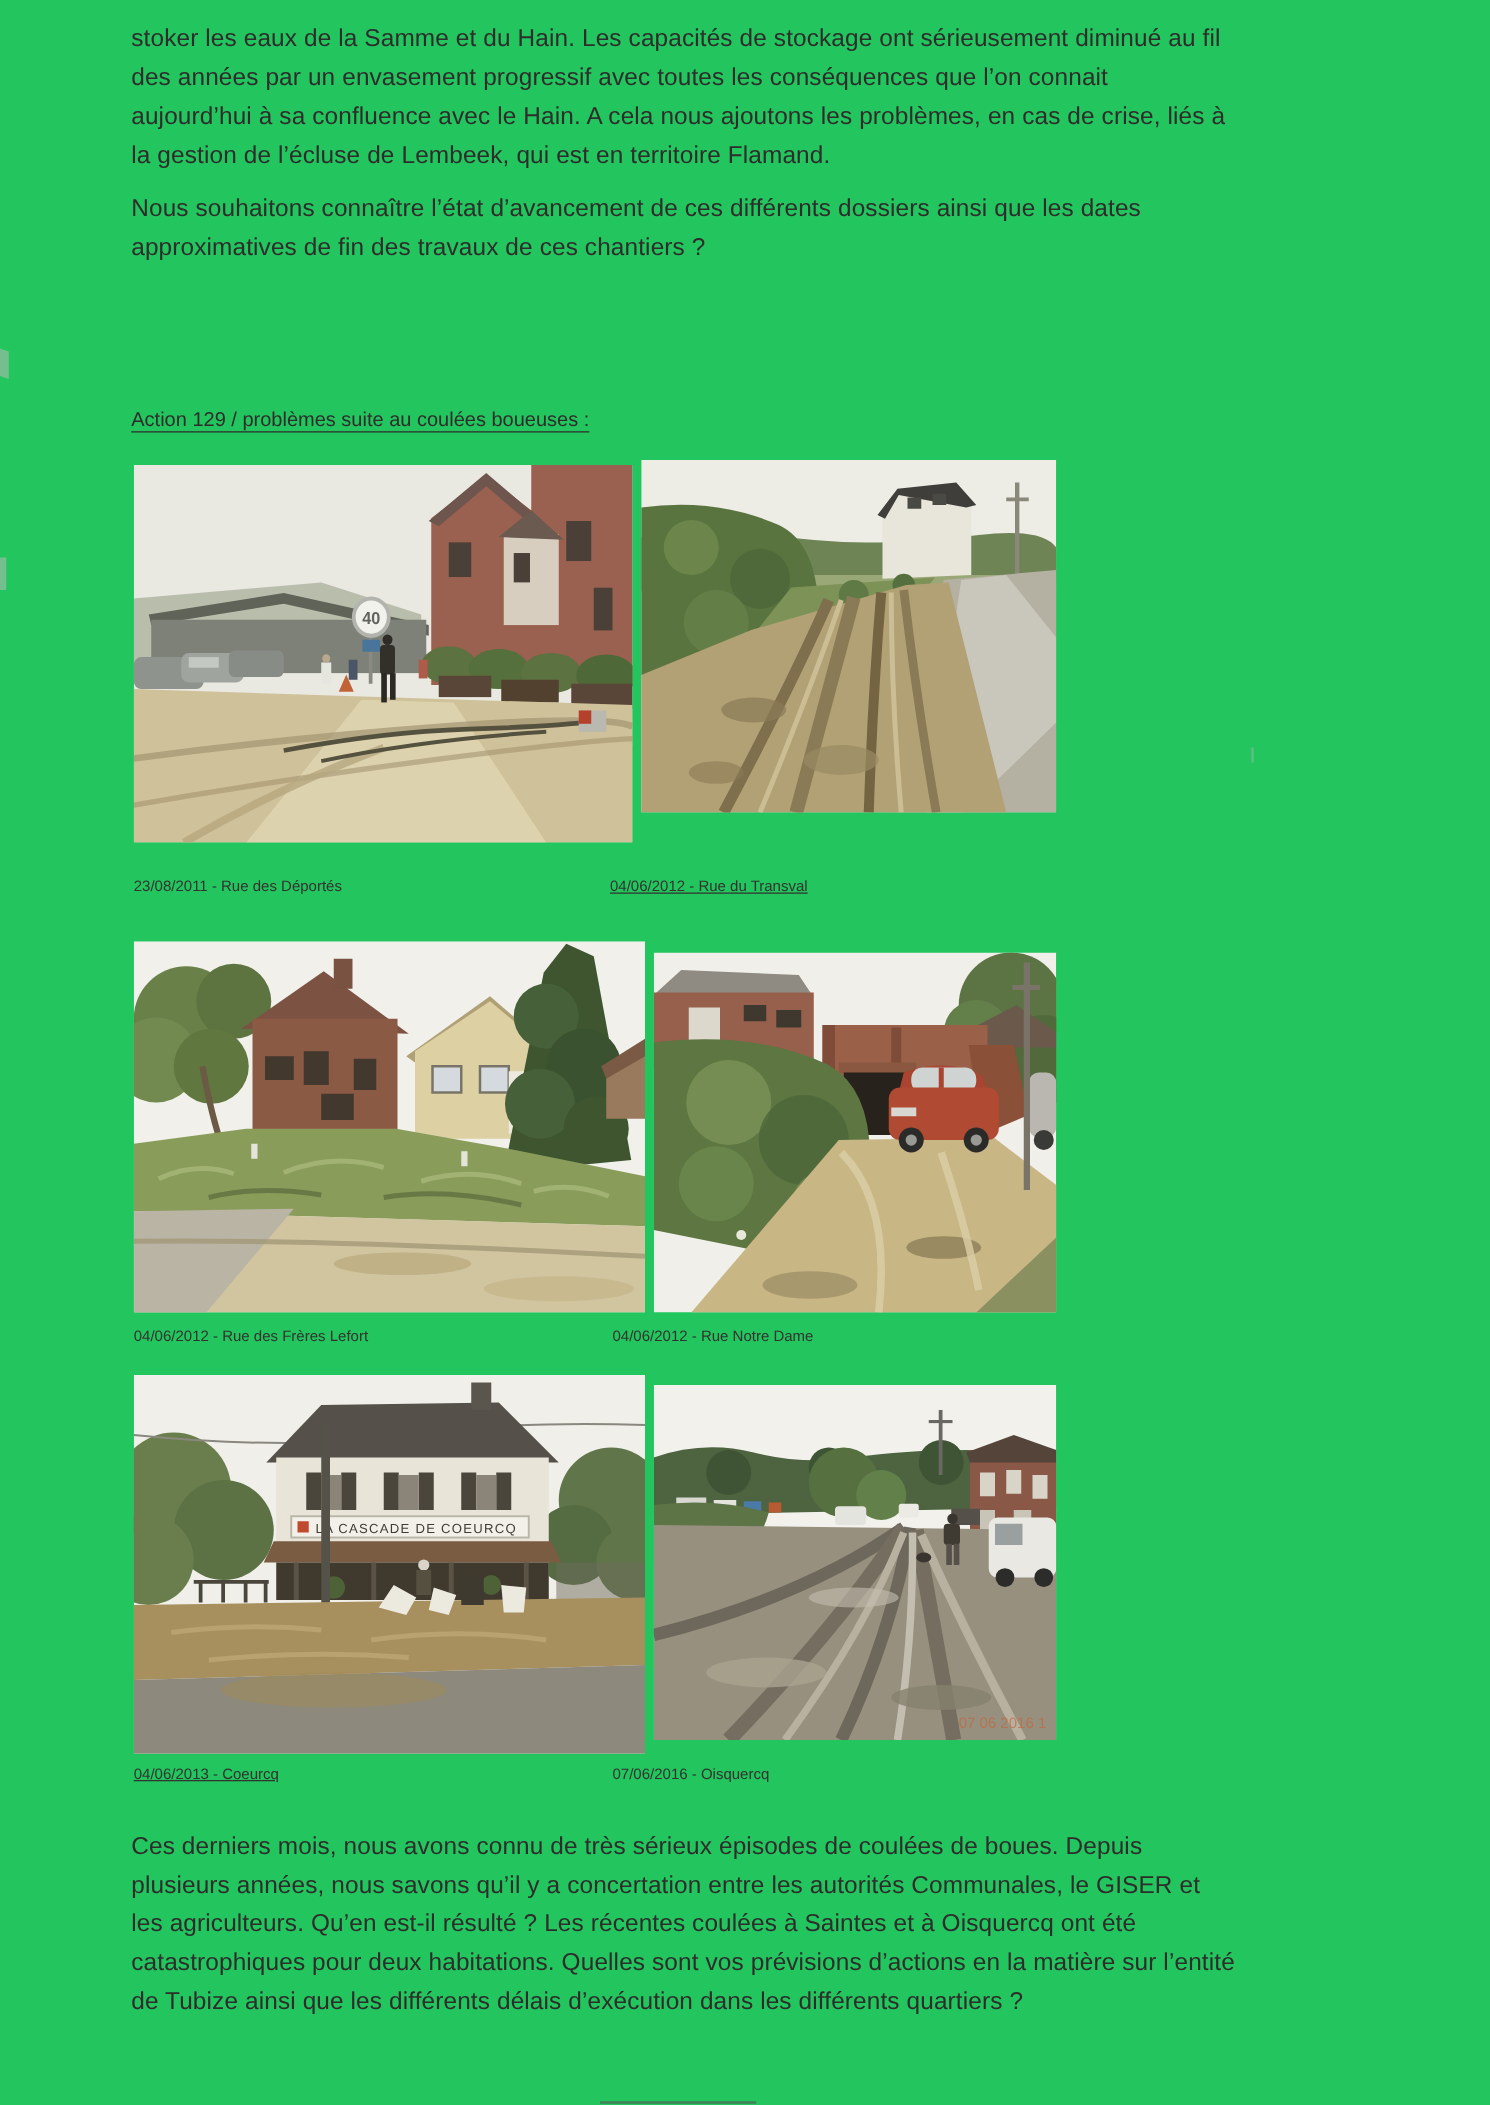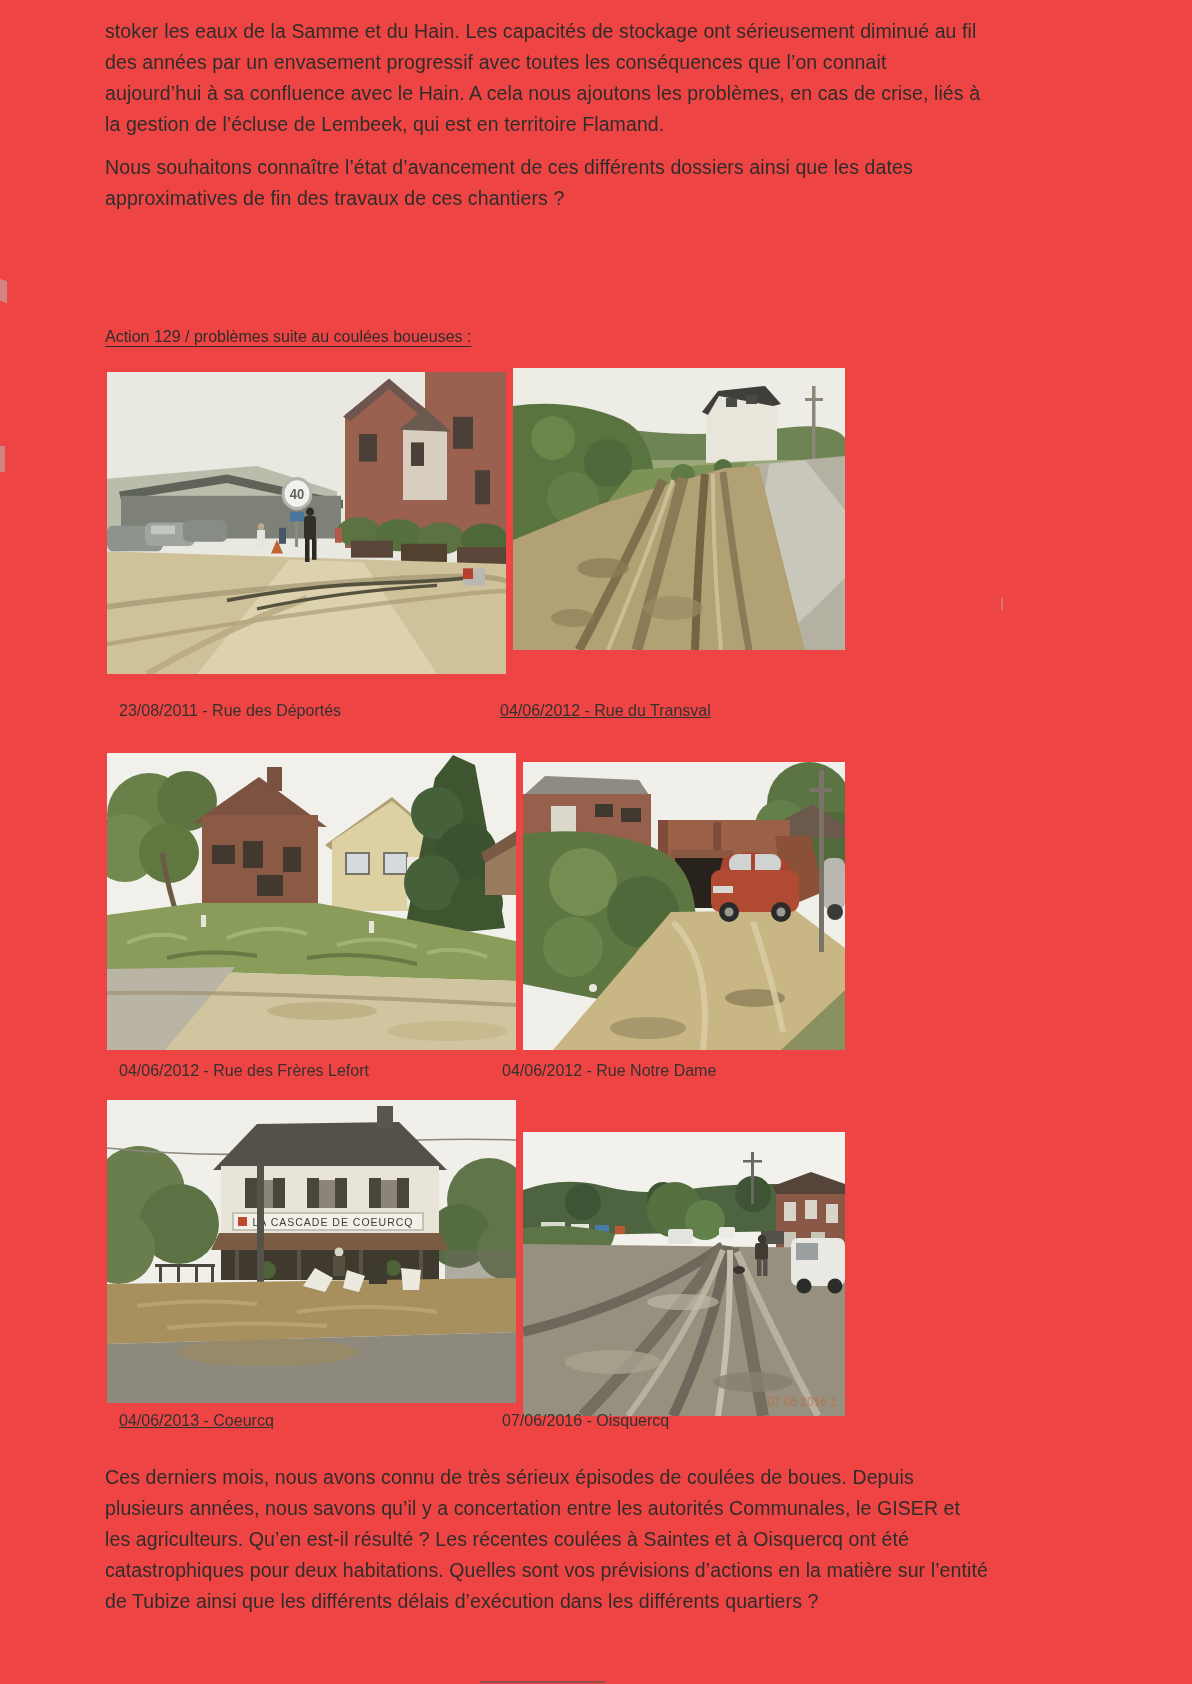--- a/index.html
+++ b/index.html
@@ -1,23 +1,23 @@
 <!DOCTYPE html>
 <html><head>
 <meta charset="utf-8">
 <style>
   * { margin:0; padding:0; box-sizing:border-box; }
   html,body { background:#ffffff; }
   .page {
-    position:relative; width:1192px; height:1684px; background:#ef4444;
+    position:relative; width:1192px; height:1684px; background:#22c55e;
     font-family:"Liberation Sans", sans-serif; color:#2e2d2b; overflow:hidden;
   }
   .para { position:absolute; font-size:19.5px; line-height:31px; letter-spacing:.1px; }
   .heading { position:absolute; font-size:16px; text-decoration:underline; text-underline-offset:4px; }
-  .caption { position:absolute; font-size:16px; color:#33322f;margin-left:12px; }
+  .caption { position:absolute; font-size:12px; color:#33322f; }
   figure { position:absolute; }
   figure svg { display:block; width:100%; height:100%; }
   .artifact { position:absolute; background:#b9b9b6; opacity:.55; }
   .sign-text { font-family:"Liberation Sans", sans-serif; }
 </style>
 </head>
 <body>
 
 <div class="page">
 
@@ -293,21 +293,21 @@
 
       <circle cx="232" cy="152" r="4.5" fill="#d8d4c8"></circle>
       <rect x="226" y="156" width="12" height="20" fill="#55503f"></rect>
       <polygon points="208,168 226,178 218,192 196,186" fill="#eceadf"></polygon>
       <polygon points="240,170 258,176 252,192 236,188" fill="#eceadf"></polygon>
       <polygon points="294,168 314,170 312,190 296,190" fill="#eceadf"></polygon>
       <rect x="262" y="162" width="18" height="22" fill="#3f3a30"></rect>
     </svg>
   </figure>
 
-  <figure style="left:523px; top:1108px; width:322px; height:284px;margin-top:24px;">
+  <figure style="left:523px; top:1108px; width:322px; height:284px;">
     <svg viewBox="0 0 322 284" preserveAspectRatio="none">
       <rect width="322" height="284" fill="#f2f1ec"></rect>
 
       <path d="M0,58 Q40,44 80,54 T160,58 T250,52 T322,60 L322,98 L0,104 Z" fill="#4e6440"></path>
       <circle cx="60" cy="70" r="18" fill="#3f5434"></circle>
       <circle cx="140" cy="66" r="16" fill="#3f5434"></circle>
       <circle cx="230" cy="62" r="18" fill="#3f5434"></circle>
 
       <rect x="18" y="90" width="24" height="12" fill="#d8d8d0"></rect>
       <rect x="48" y="92" width="18" height="10" fill="#e4e4dc"></rect>

